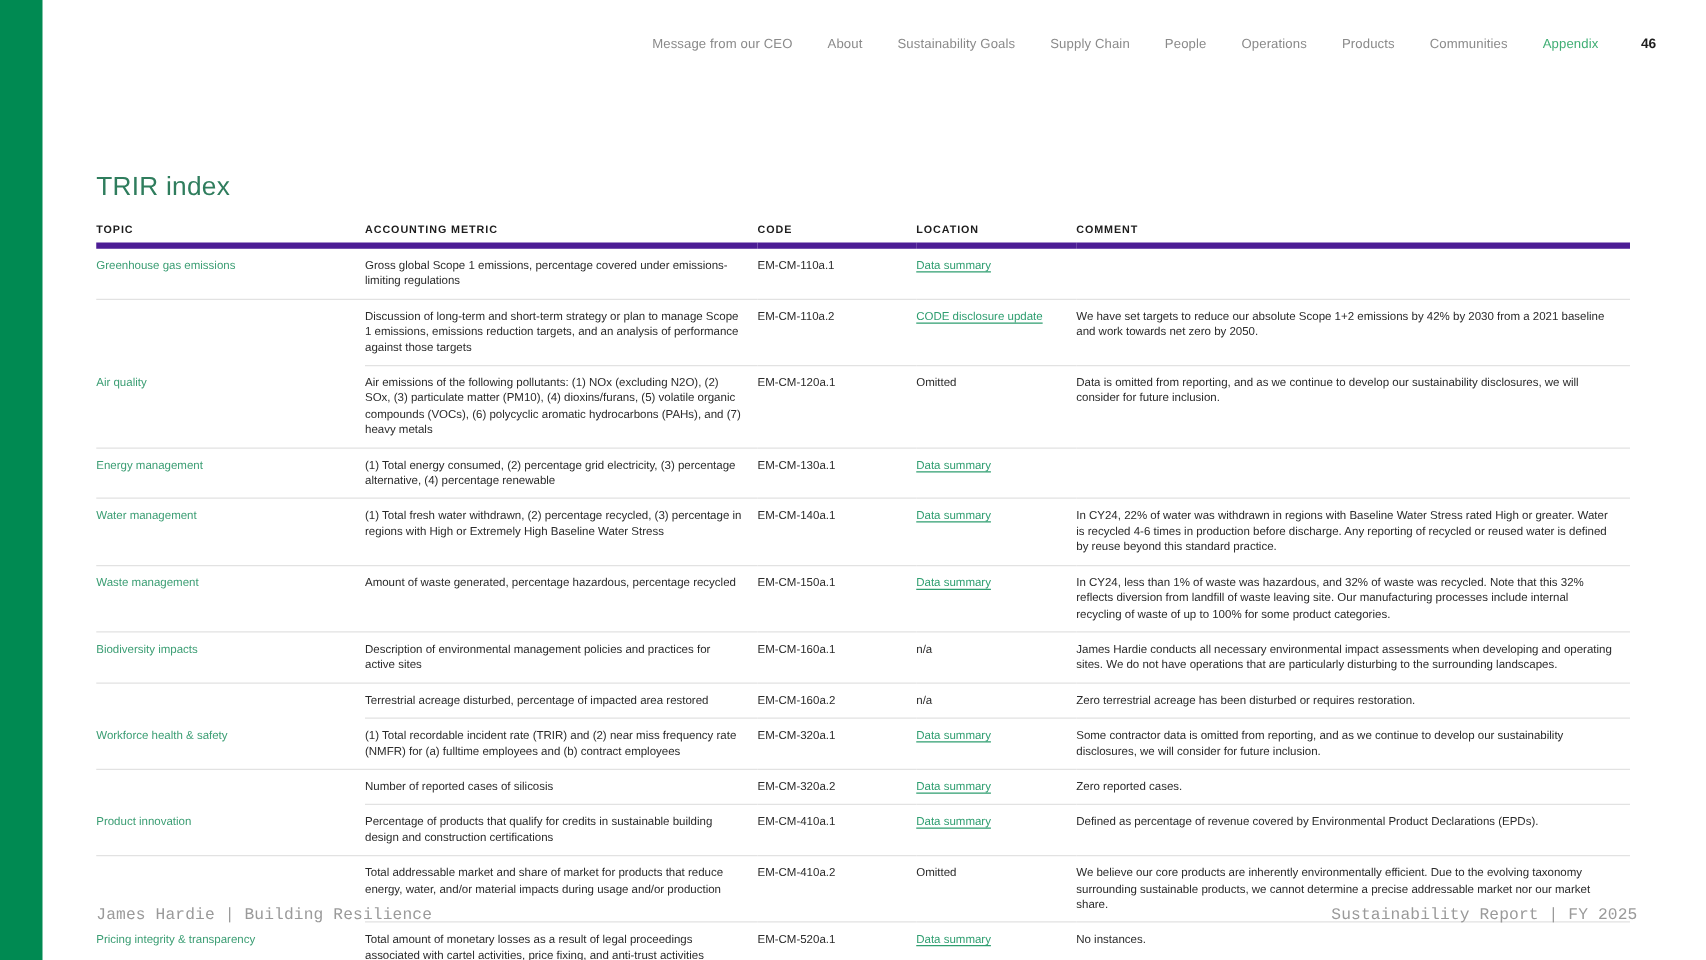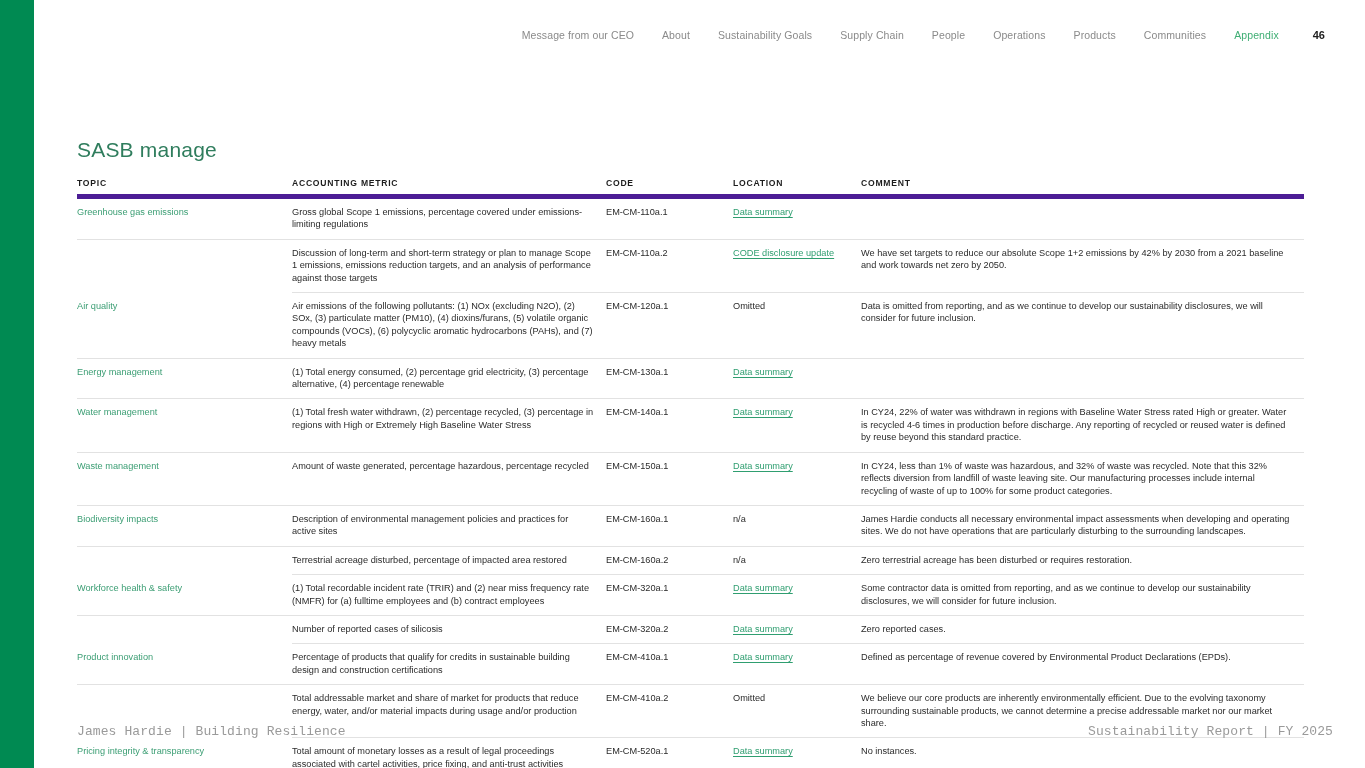--- a/index.html
+++ b/index.html
@@ -133,21 +133,21 @@
   
   .footer-left, .footer-right {
     position: absolute;
     bottom: 29px;
     font-size: 13px;
     color: #9a9a9a;
     letter-spacing: .1px;
     font-family: Liberation Mono, monospace;
   }
   .footer-left  { left: 43px; }
-  .footer-right { right: 28px; }
+  .footer-right { right: 51px; }
 </style>
 </head>
 <body>
 
 <div class="green-spine"></div>
 
 <div class="page">
 
   <nav class="topnav">
       <span class="nav-item">Message from our CEO</span>
@@ -155,21 +155,21 @@
       <span class="nav-item">Sustainability Goals</span>
       <span class="nav-item">Supply Chain</span>
       <span class="nav-item">People</span>
       <span class="nav-item">Operations</span>
       <span class="nav-item">Products</span>
       <span class="nav-item">Communities</span>
       <span class="nav-item active">Appendix</span>
       <span class="page-number">46</span>
     </nav>
 
-  <h1 class="page-title">SASB manage</h1>
+  <h1 class="page-title">TRIR index</h1>
 
   <div class="table-wrap">
     <table class="sasb">
       <colgroup>
         <col class="c-topic">
           <col class="c-metric">
           <col class="c-code">
           <col class="c-location">
           <col class="c-comment">
       </colgroup>

